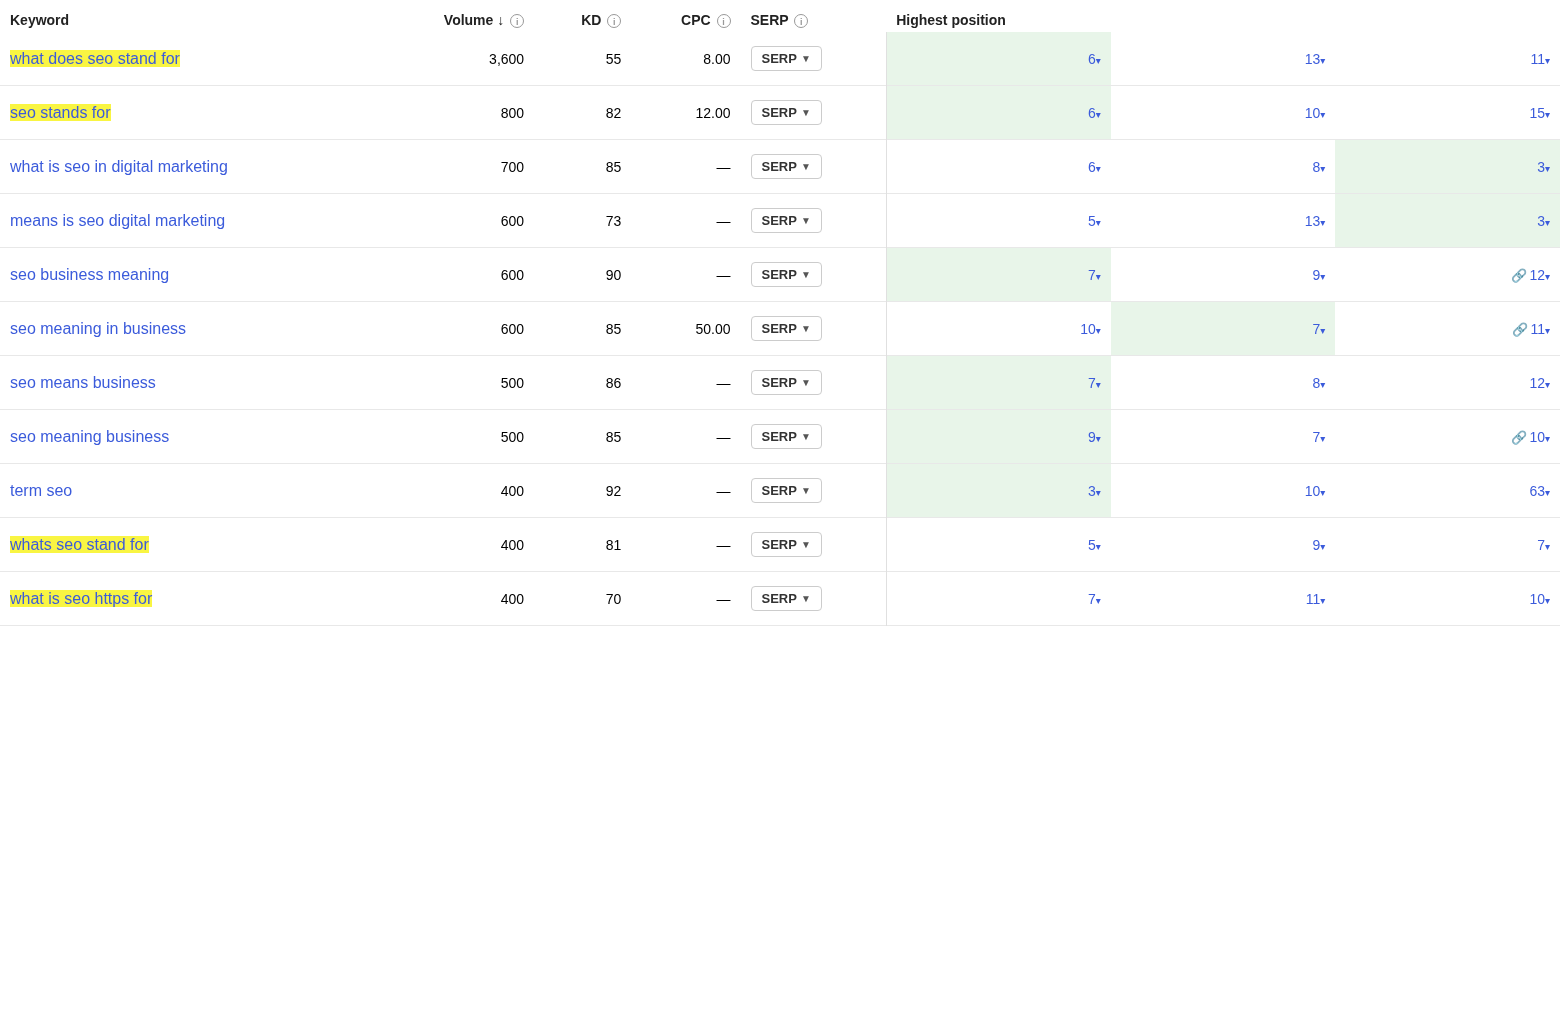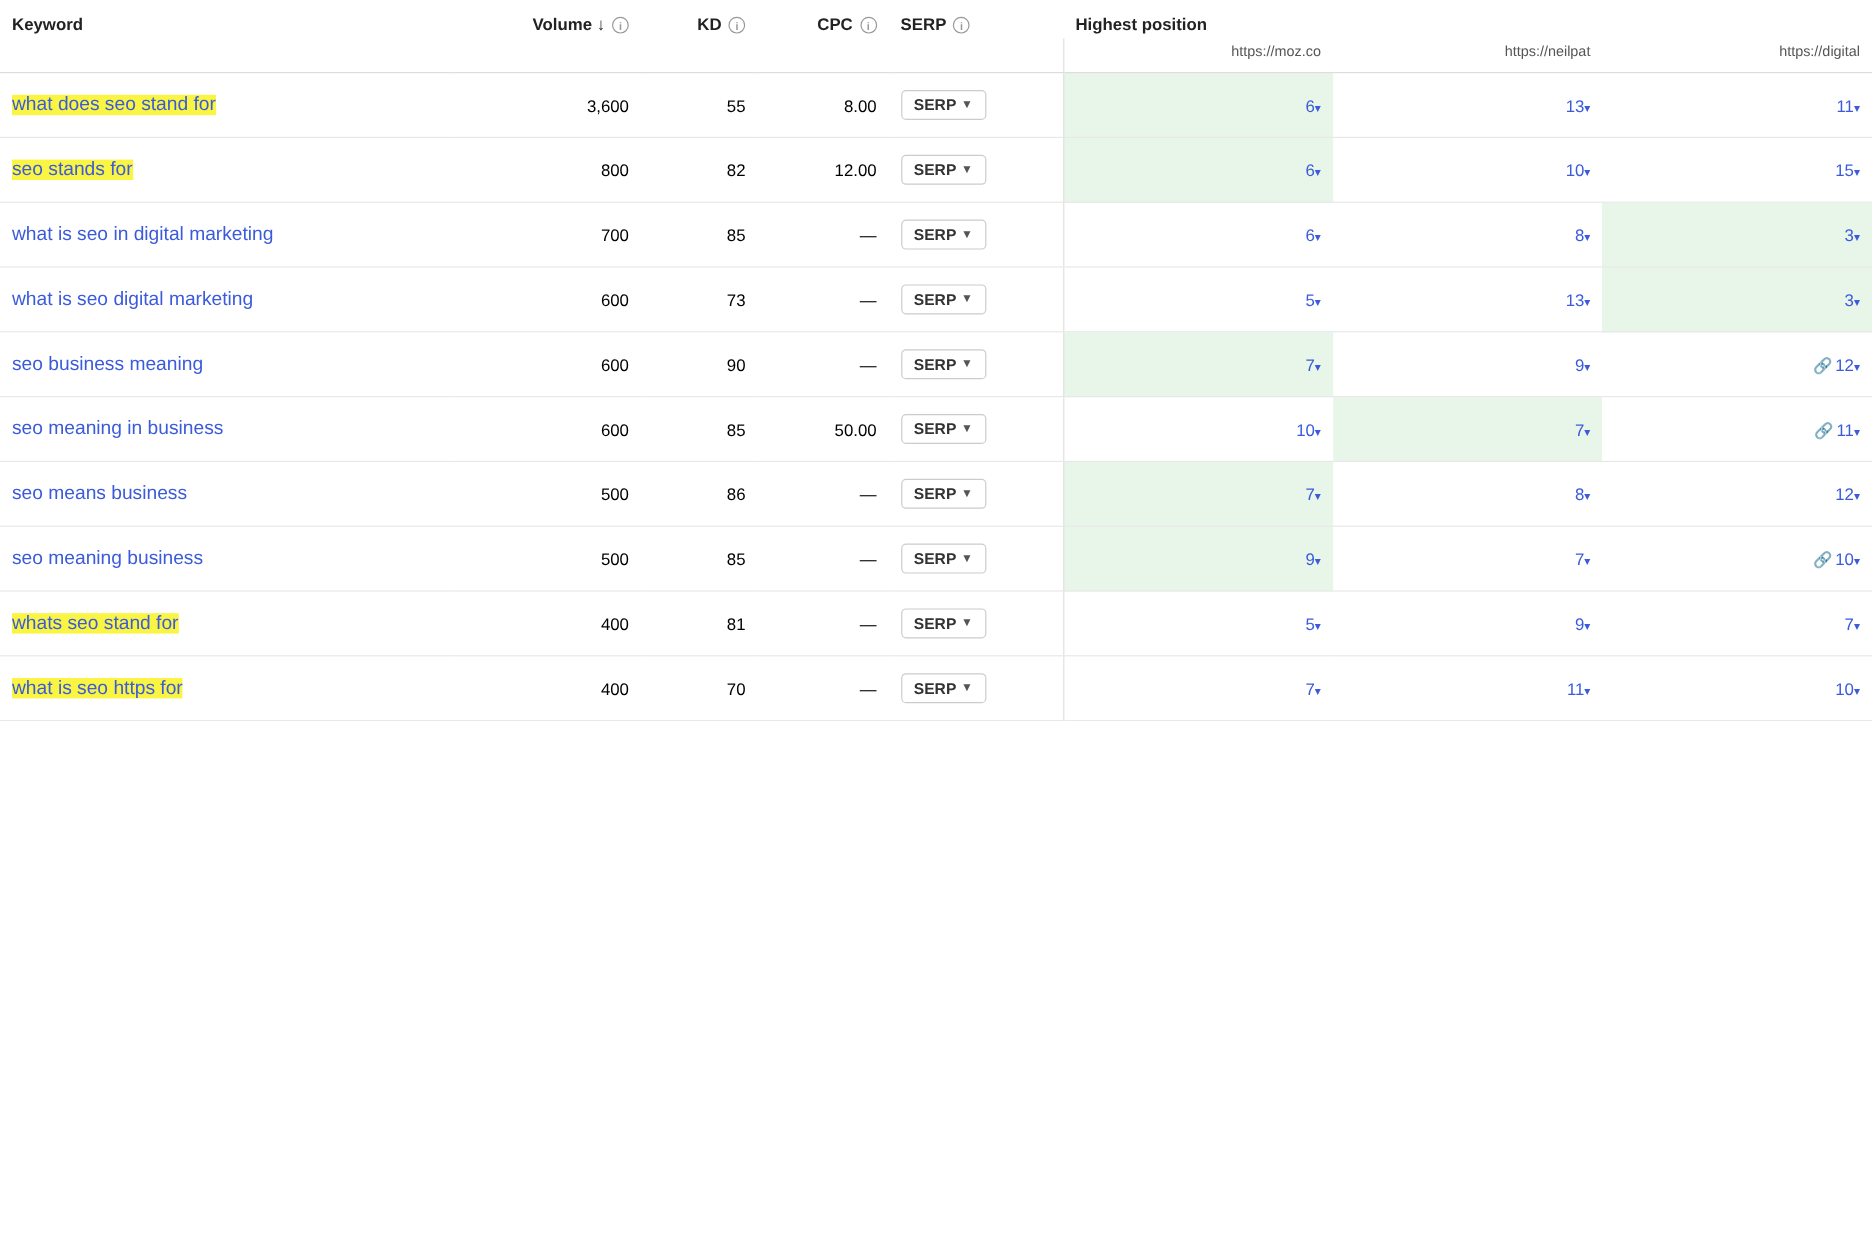--- a/index.html
+++ b/index.html
@@ -167,36 +167,20 @@
           <span class="info-icon">i</span>
         </th>
         <th>
           <span>SERP</span>
           <span class="info-icon">i</span>
         </th>
         <th colspan="3" class="highest-pos-header">
           <span>Highest position</span>
         </th>
       </tr>
-      <tr class="header-row-2">
-        <th></th>
-        <th></th>
-        <th></th>
-        <th></th>
-        <th></th>
-        <th class="col-divider" style="text-align:right;">
-          <span>https://moz.co</span>
-        </th>
-        <th style="text-align:right;">
-          <span>https://neilpat</span>
-        </th>
-        <th style="text-align:right;">
-          <span>https://digital</span>
-        </th>
-      </tr>
     </thead>
     <tbody id="table-body">
     <tr>
           <td class="keyword-cell"><span class="keyword-highlighted">what does seo stand for</span></td>
           <td class="numeric-cell">3,600</td>
           <td class="numeric-cell">55</td>
           <td class="numeric-cell">8.00</td>
           <td><button class="serp-btn">
     <span>SERP</span>
     <span class="dropdown-arrow">▼</span>
@@ -225,21 +209,21 @@
           <td class="numeric-cell">—</td>
           <td><button class="serp-btn">
     <span>SERP</span>
     <span class="dropdown-arrow">▼</span>
   </button></td>
           <td class="position-cell col-divider"><span class="pos-val">6</span><span class="pos-arrow">▾</span></td>
           <td class="position-cell"><span class="pos-val">8</span><span class="pos-arrow">▾</span></td>
           <td class="position-cell highlighted-green"><span class="pos-val">3</span><span class="pos-arrow">▾</span></td>
         </tr>
         <tr>
-          <td class="keyword-cell"><span>what is seo digital marketing</span></td>
+          <td class="keyword-cell"><span>means is seo digital marketing</span></td>
           <td class="numeric-cell">600</td>
           <td class="numeric-cell">73</td>
           <td class="numeric-cell">—</td>
           <td><button class="serp-btn">
     <span>SERP</span>
     <span class="dropdown-arrow">▼</span>
   </button></td>
           <td class="position-cell col-divider"><span class="pos-val">5</span><span class="pos-arrow">▾</span></td>
           <td class="position-cell"><span class="pos-val">13</span><span class="pos-arrow">▾</span></td>
           <td class="position-cell highlighted-green"><span class="pos-val">3</span><span class="pos-arrow">▾</span></td>
@@ -288,20 +272,33 @@
           <td class="numeric-cell">500</td>
           <td class="numeric-cell">85</td>
           <td class="numeric-cell">—</td>
           <td><button class="serp-btn">
     <span>SERP</span>
     <span class="dropdown-arrow">▼</span>
   </button></td>
           <td class="position-cell col-divider highlighted-green"><span class="pos-val">9</span><span class="pos-arrow">▾</span></td>
           <td class="position-cell"><span class="pos-val">7</span><span class="pos-arrow">▾</span></td>
           <td class="position-cell"><span class="link-icon">🔗</span><span class="pos-val">10</span><span class="pos-arrow">▾</span></td>
+        </tr>
+        <tr>
+          <td class="keyword-cell"><span>term seo</span></td>
+          <td class="numeric-cell">400</td>
+          <td class="numeric-cell">92</td>
+          <td class="numeric-cell">—</td>
+          <td><button class="serp-btn">
+    <span>SERP</span>
+    <span class="dropdown-arrow">▼</span>
+  </button></td>
+          <td class="position-cell col-divider highlighted-green"><span class="pos-val">3</span><span class="pos-arrow">▾</span></td>
+          <td class="position-cell"><span class="pos-val">10</span><span class="pos-arrow">▾</span></td>
+          <td class="position-cell"><span class="pos-val">63</span><span class="pos-arrow">▾</span></td>
         </tr>
         <tr>
           <td class="keyword-cell"><span class="keyword-highlighted">whats seo stand for</span></td>
           <td class="numeric-cell">400</td>
           <td class="numeric-cell">81</td>
           <td class="numeric-cell">—</td>
           <td><button class="serp-btn">
     <span>SERP</span>
     <span class="dropdown-arrow">▼</span>
   </button></td>

